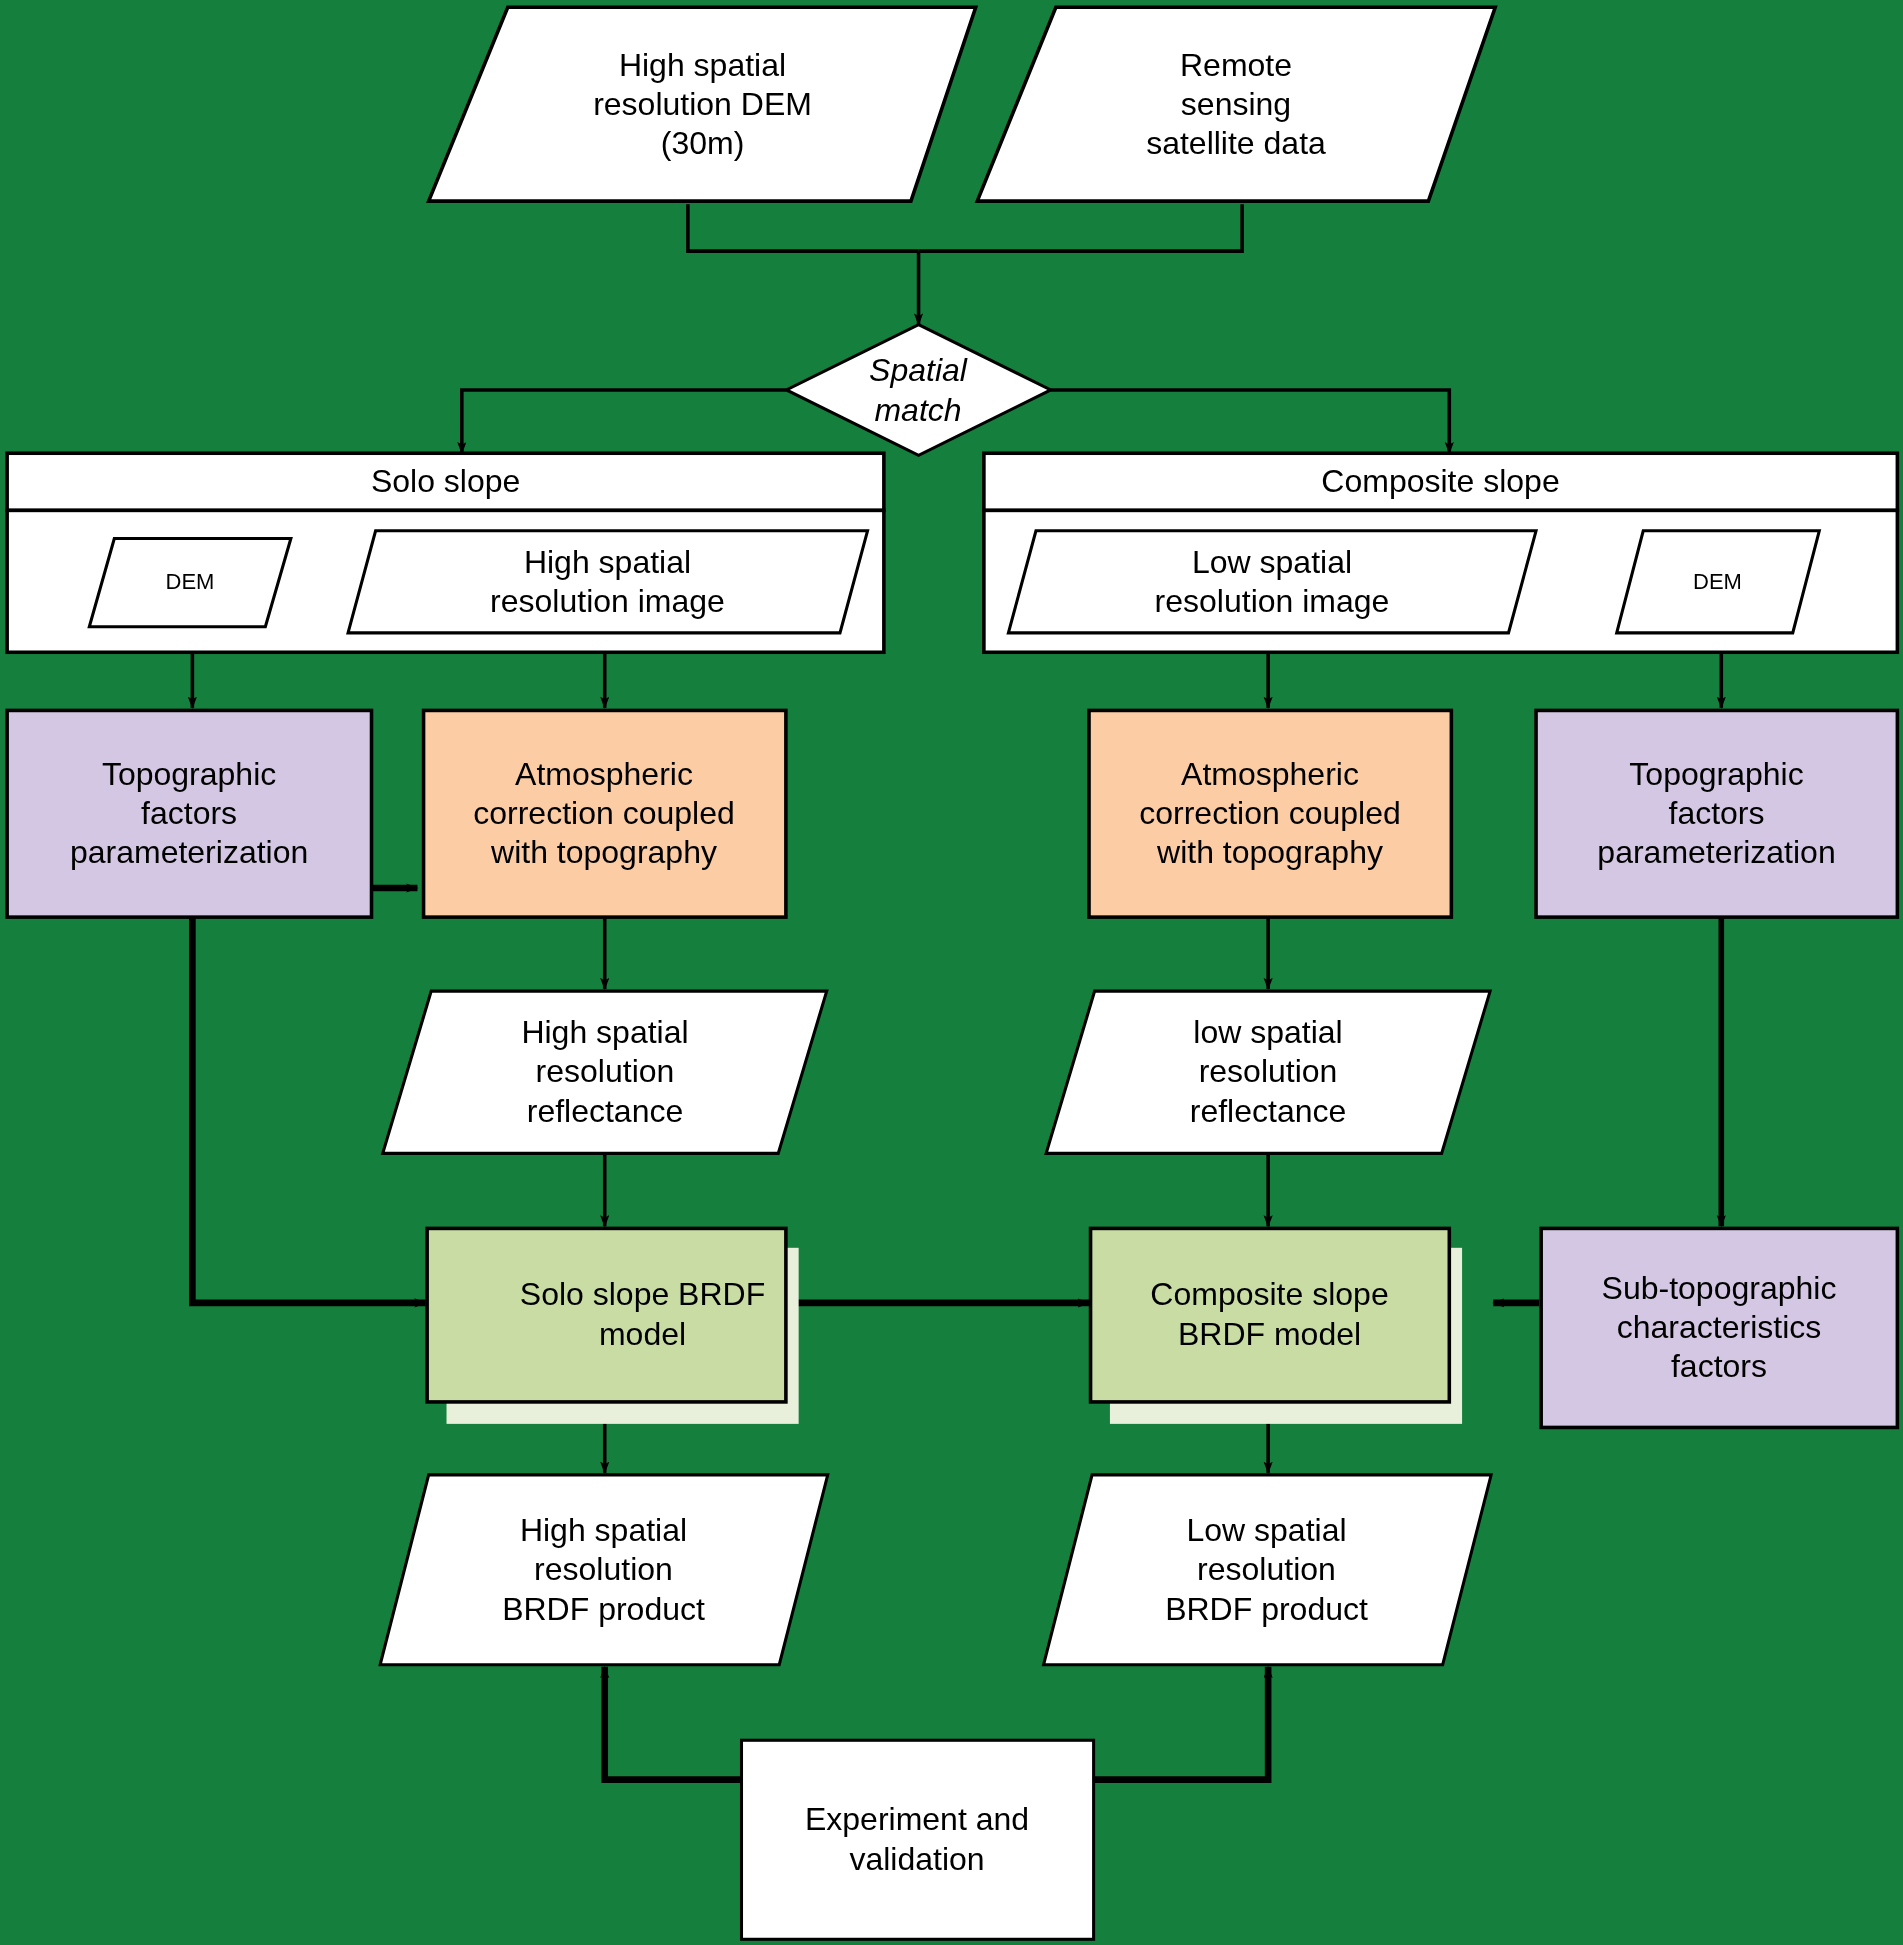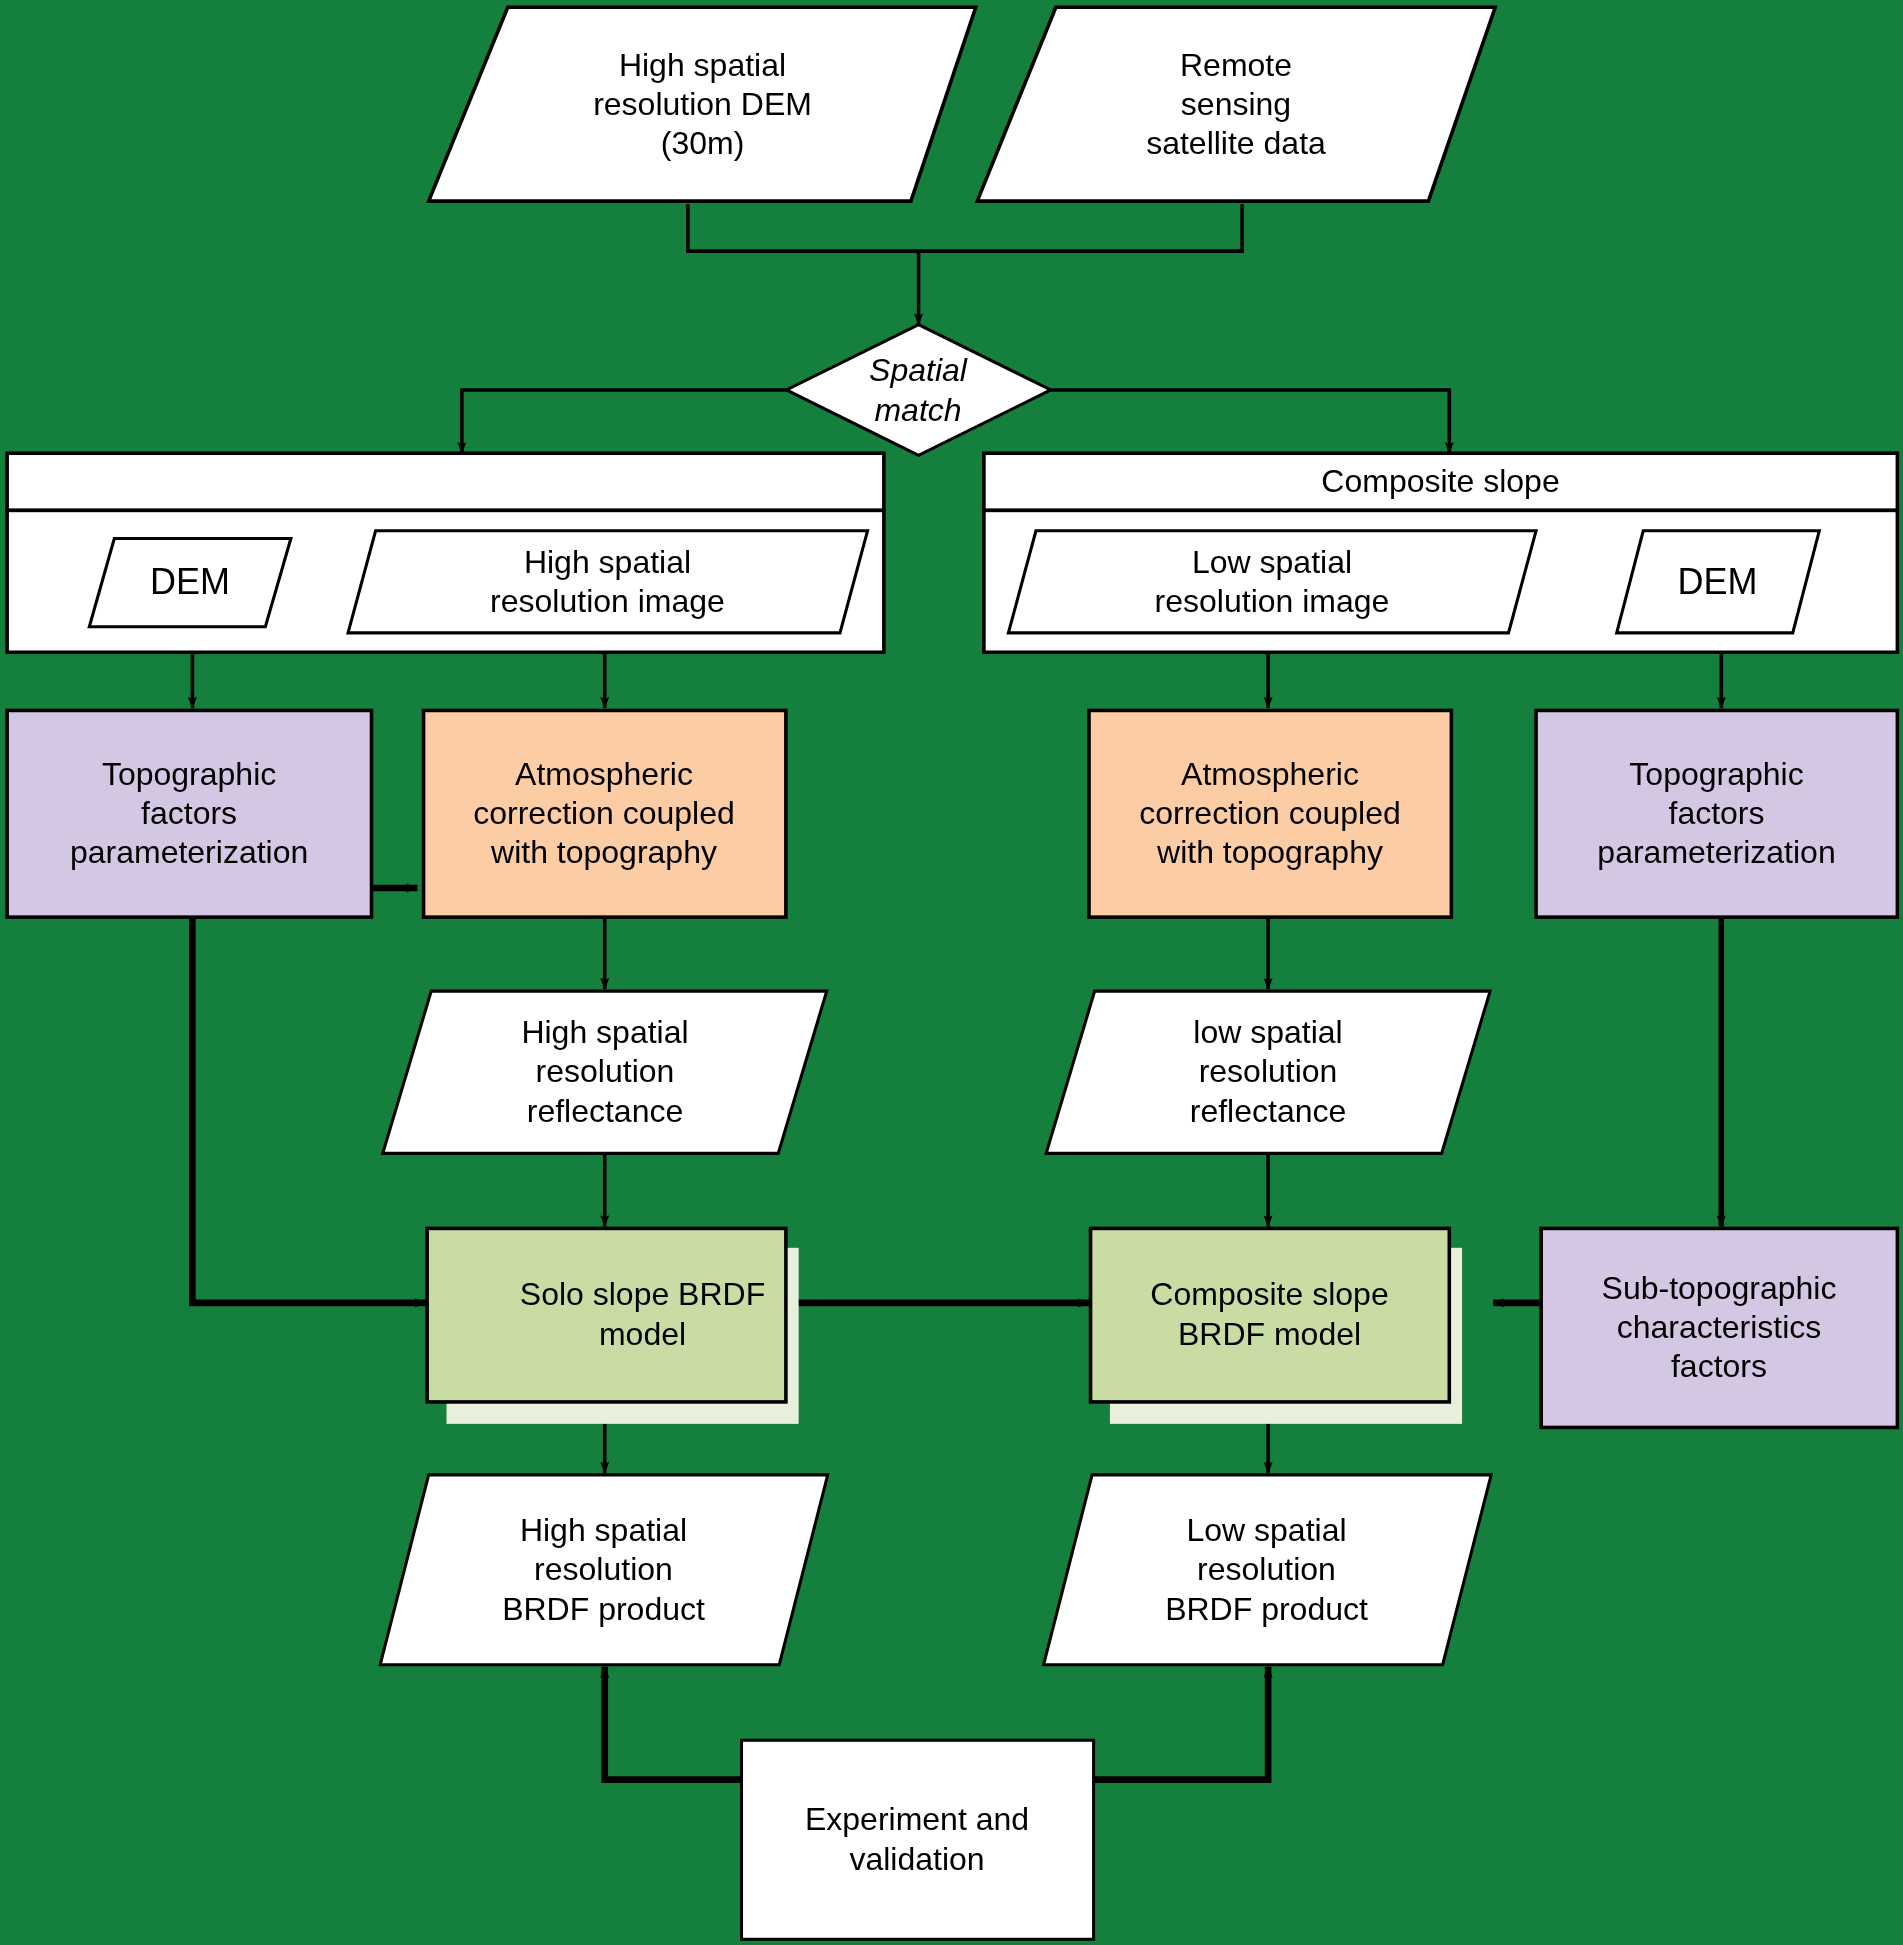--- a/index.html
+++ b/index.html
@@ -4,21 +4,21 @@
 <style>
   html,body{margin:0;padding:0;background:#ffffff;}
   #root{position:relative;width:1904px;height:1946px;background:#15803d;
         font-family:"Liberation Sans", sans-serif;}
   svg{position:absolute;top:0;left:0;width:1904px;height:1946px;}
   .node-text{
      position:absolute;display:flex;align-items:center;justify-content:center;
      text-align:center;color:#000;font-family:"Liberation Sans", sans-serif;
      font-size:32px;line-height:1.22;white-space:pre-line;pointer-events:none;
   }
-  .t-sm{font-size:36px;}
+  .t-sm{font-size:22px;}
 </style>
 </head>
 <body>
 
 <div id="root">
 
   <svg viewBox="0 0 3731 3813">
     <defs>
       <marker id="arw" markerWidth="26" markerHeight="26" refX="22" refY="9" orient="auto" markerUnits="userSpaceOnUse">
         <path d="M0,0 L24,9 L0,18 L5,9 Z" fill="#000"></path>
@@ -103,20 +103,21 @@
 resolution DEM
 (30m)</div>
 
   <div class="node-text" style="left:977px;top:7.1px;width:518px;height:194px;">Remote
 sensing
 satellite data</div>
 
   <div class="node-text" style="left:816px;top:325px;width:204px;height:131px;font-style:italic;">Spatial
 match</div>
 
+  <div class="node-text" style="left:7.1px;top:453px;width:877px;height:57px;">Solo slope</div>
 
   <div class="node-text" style="left:984px;top:453px;width:913px;height:57px;">Composite slope</div>
 
   <div class="node-text t-sm" style="left:89px;top:538px;width:202px;height:88px;">DEM</div>
 
   <div class="node-text" style="left:348px;top:531px;width:519px;height:102px;">High spatial
 resolution image</div>
 
   <div class="node-text" style="left:1008px;top:531px;width:528px;height:102px;">Low spatial
 resolution image</div>

